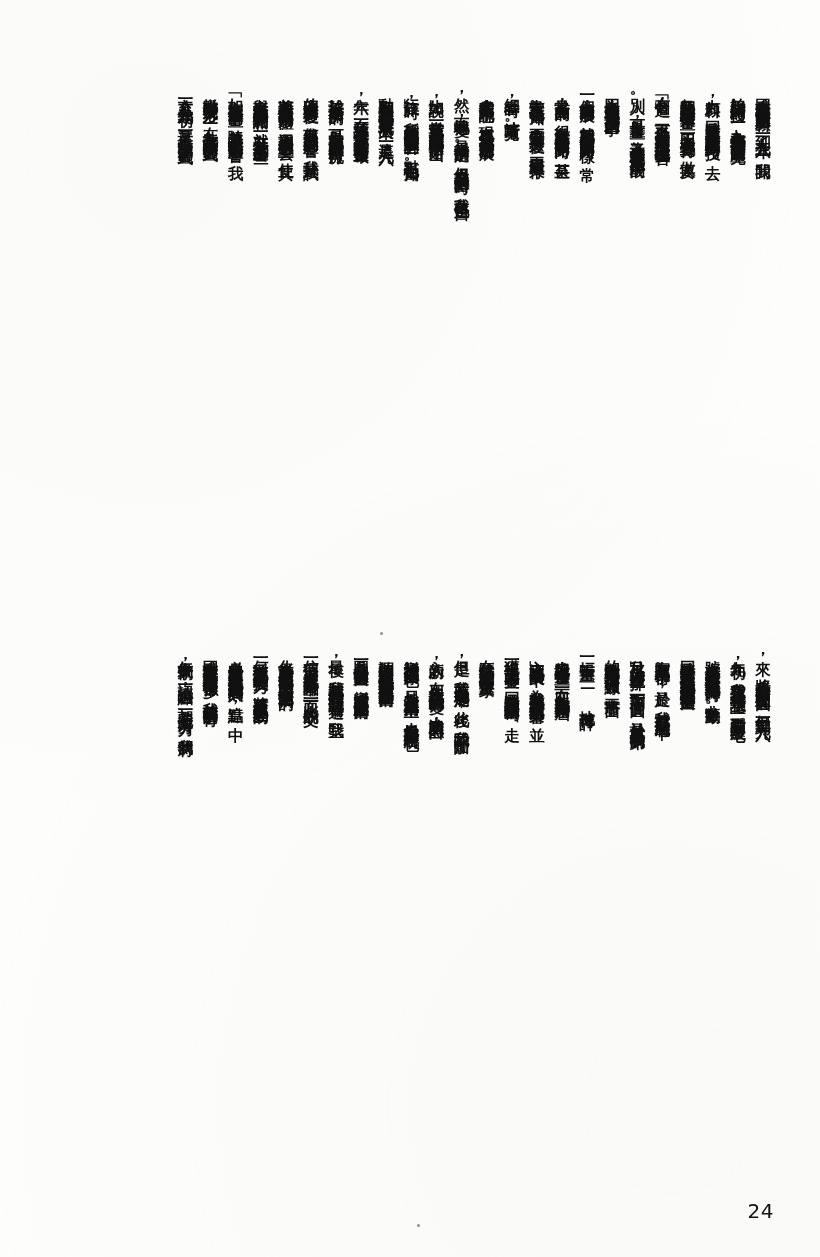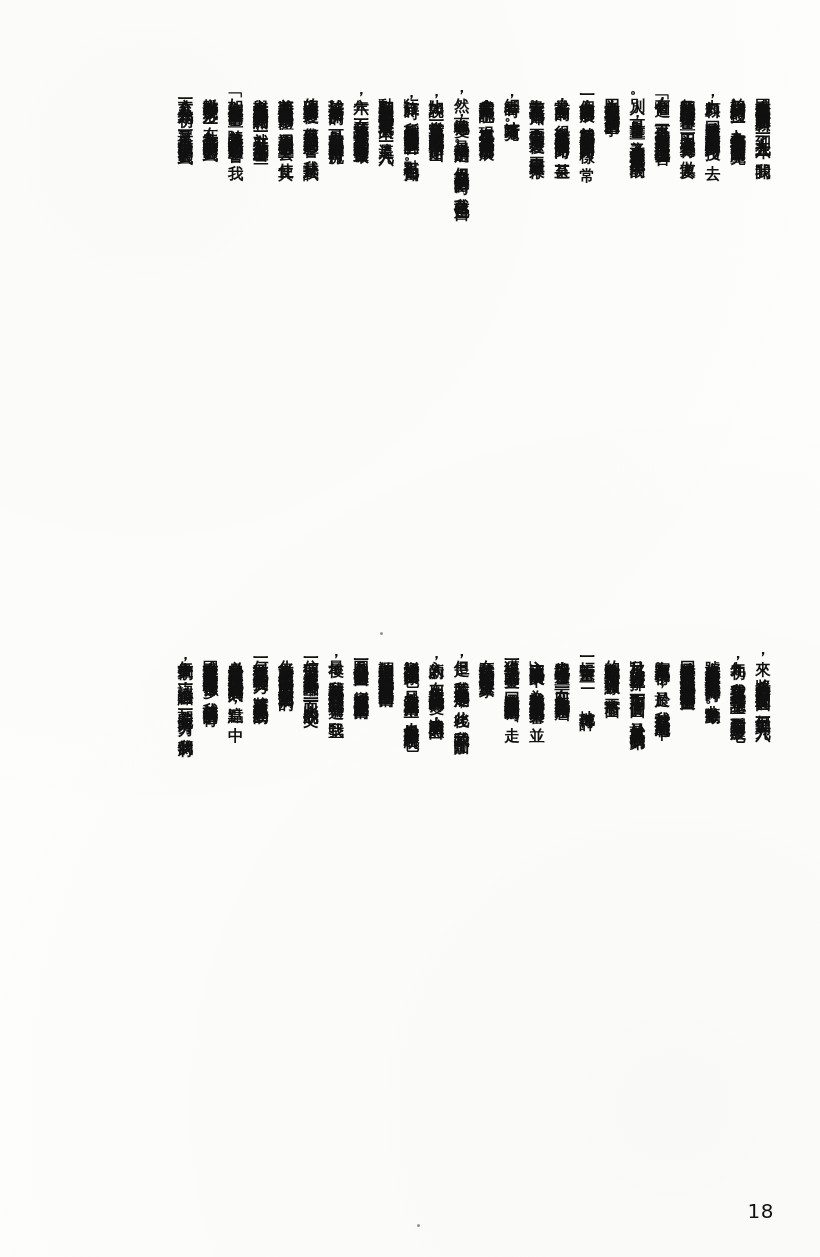--- a/index.html
+++ b/index.html
@@ -144,14 +144,14 @@
     <div class="col">化必是東西兩大文化的交流所產生的一個文化單獨的</div>
     <div class="col">何一種文化單獨的一技獨秀。將來領導此一運動的，</div>
     <div class="col">必定是受過東西兩大文化傳統薰陶過的人。這點，中</div>
     <div class="col">國畫家要比西洋畫家的條件強得多，我希望中國的青</div>
     <div class="col">年畫家們，認清這一點，朝着此一方向努力，我們將</div>
   </div>
 
   <div class="speck" style="left:380px; top:632px;"></div>
   <div class="speck" style="left:417px; top:1224px;"></div>
 
-  <div class="page-number">18</div>
+  <div class="page-number">24</div>
 </div>
 
 </body></html>

